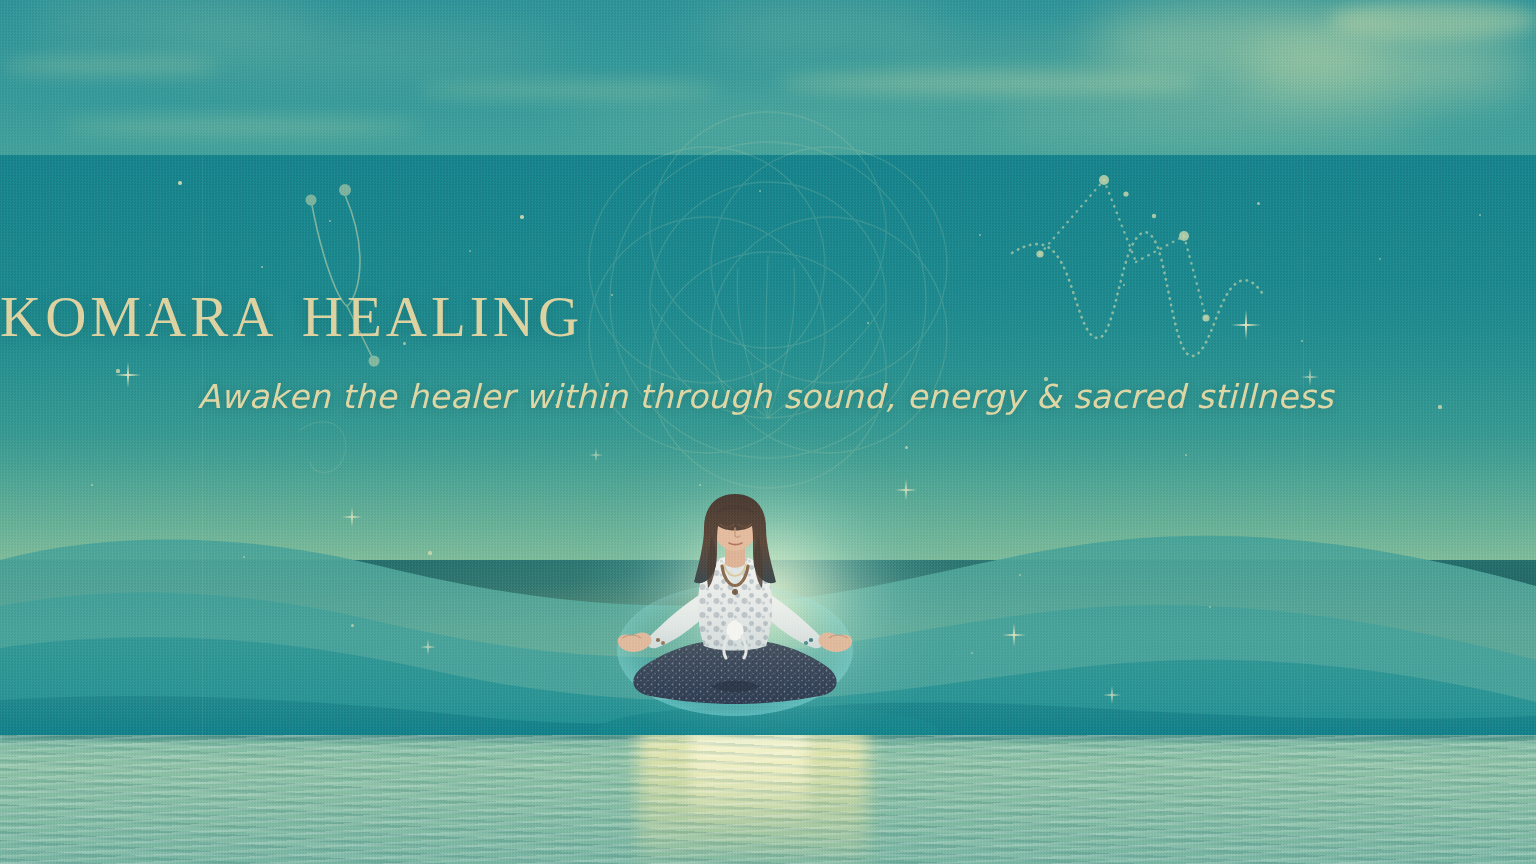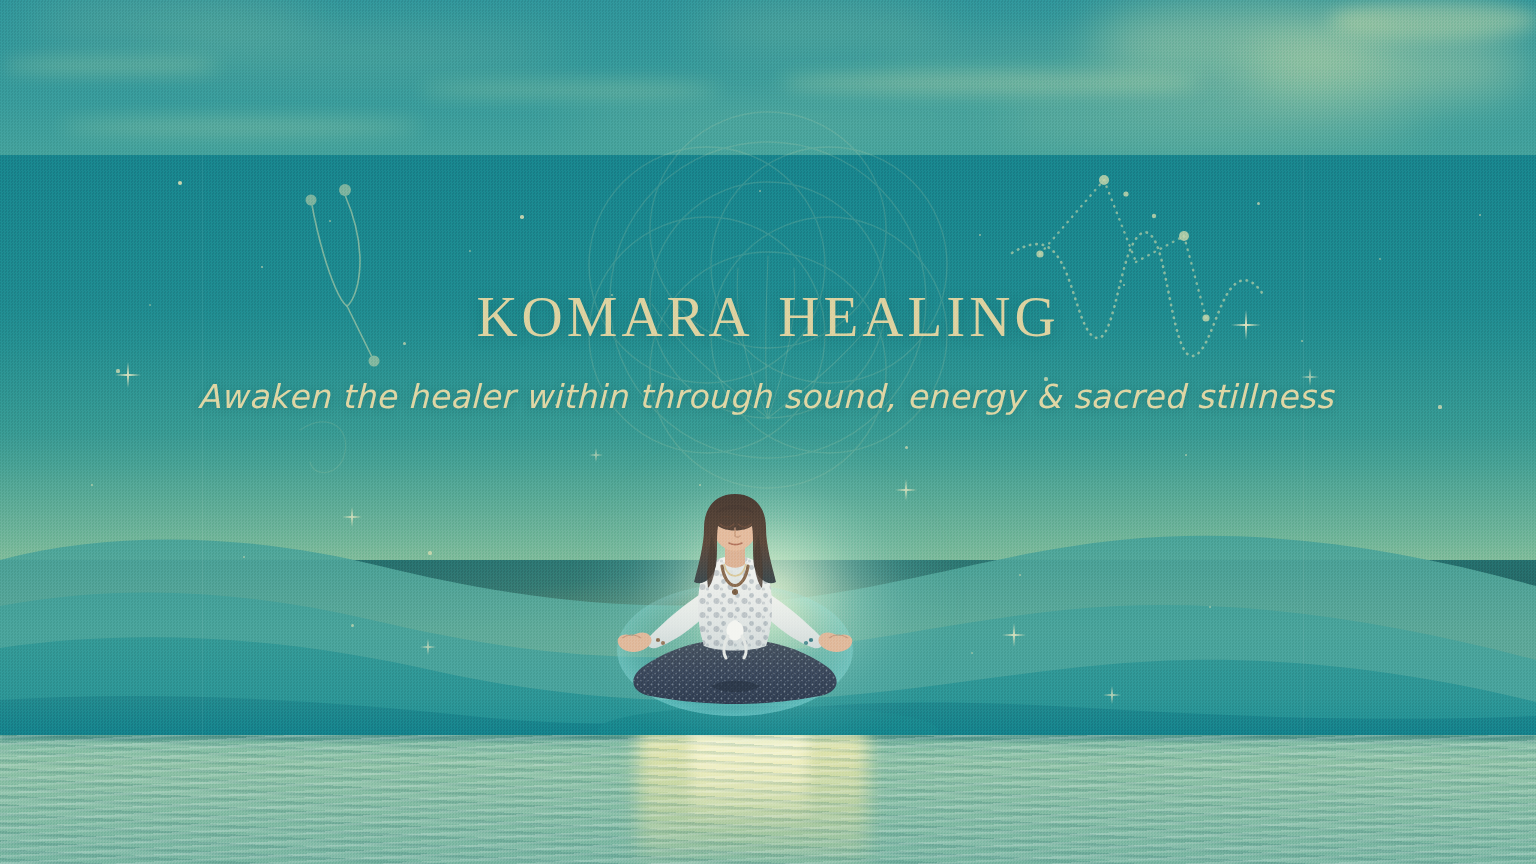--- a/index.html
+++ b/index.html
@@ -128,21 +128,21 @@
     filter:blur(10px);
   }
 
   
   .figure{position:absolute;left:608px;top:480px;width:255px;height:250px;}
   .figure svg{display:block;}
 
   
   .title{
     position:absolute;left:0;top:268px;width:1536px;
-    text-align:center;
+    text-align:left;
     font-family:"Liberation Serif","DejaVu Serif",serif;
     font-size:82px;
     line-height:1;
     letter-spacing:4px;
     color:#ddd2a0;
     font-variant:small-caps;
     text-transform:lowercase;
     font-weight:400;
     text-shadow:0 2px 14px rgba(10,70,75,.30);
     white-space:nowrap;

